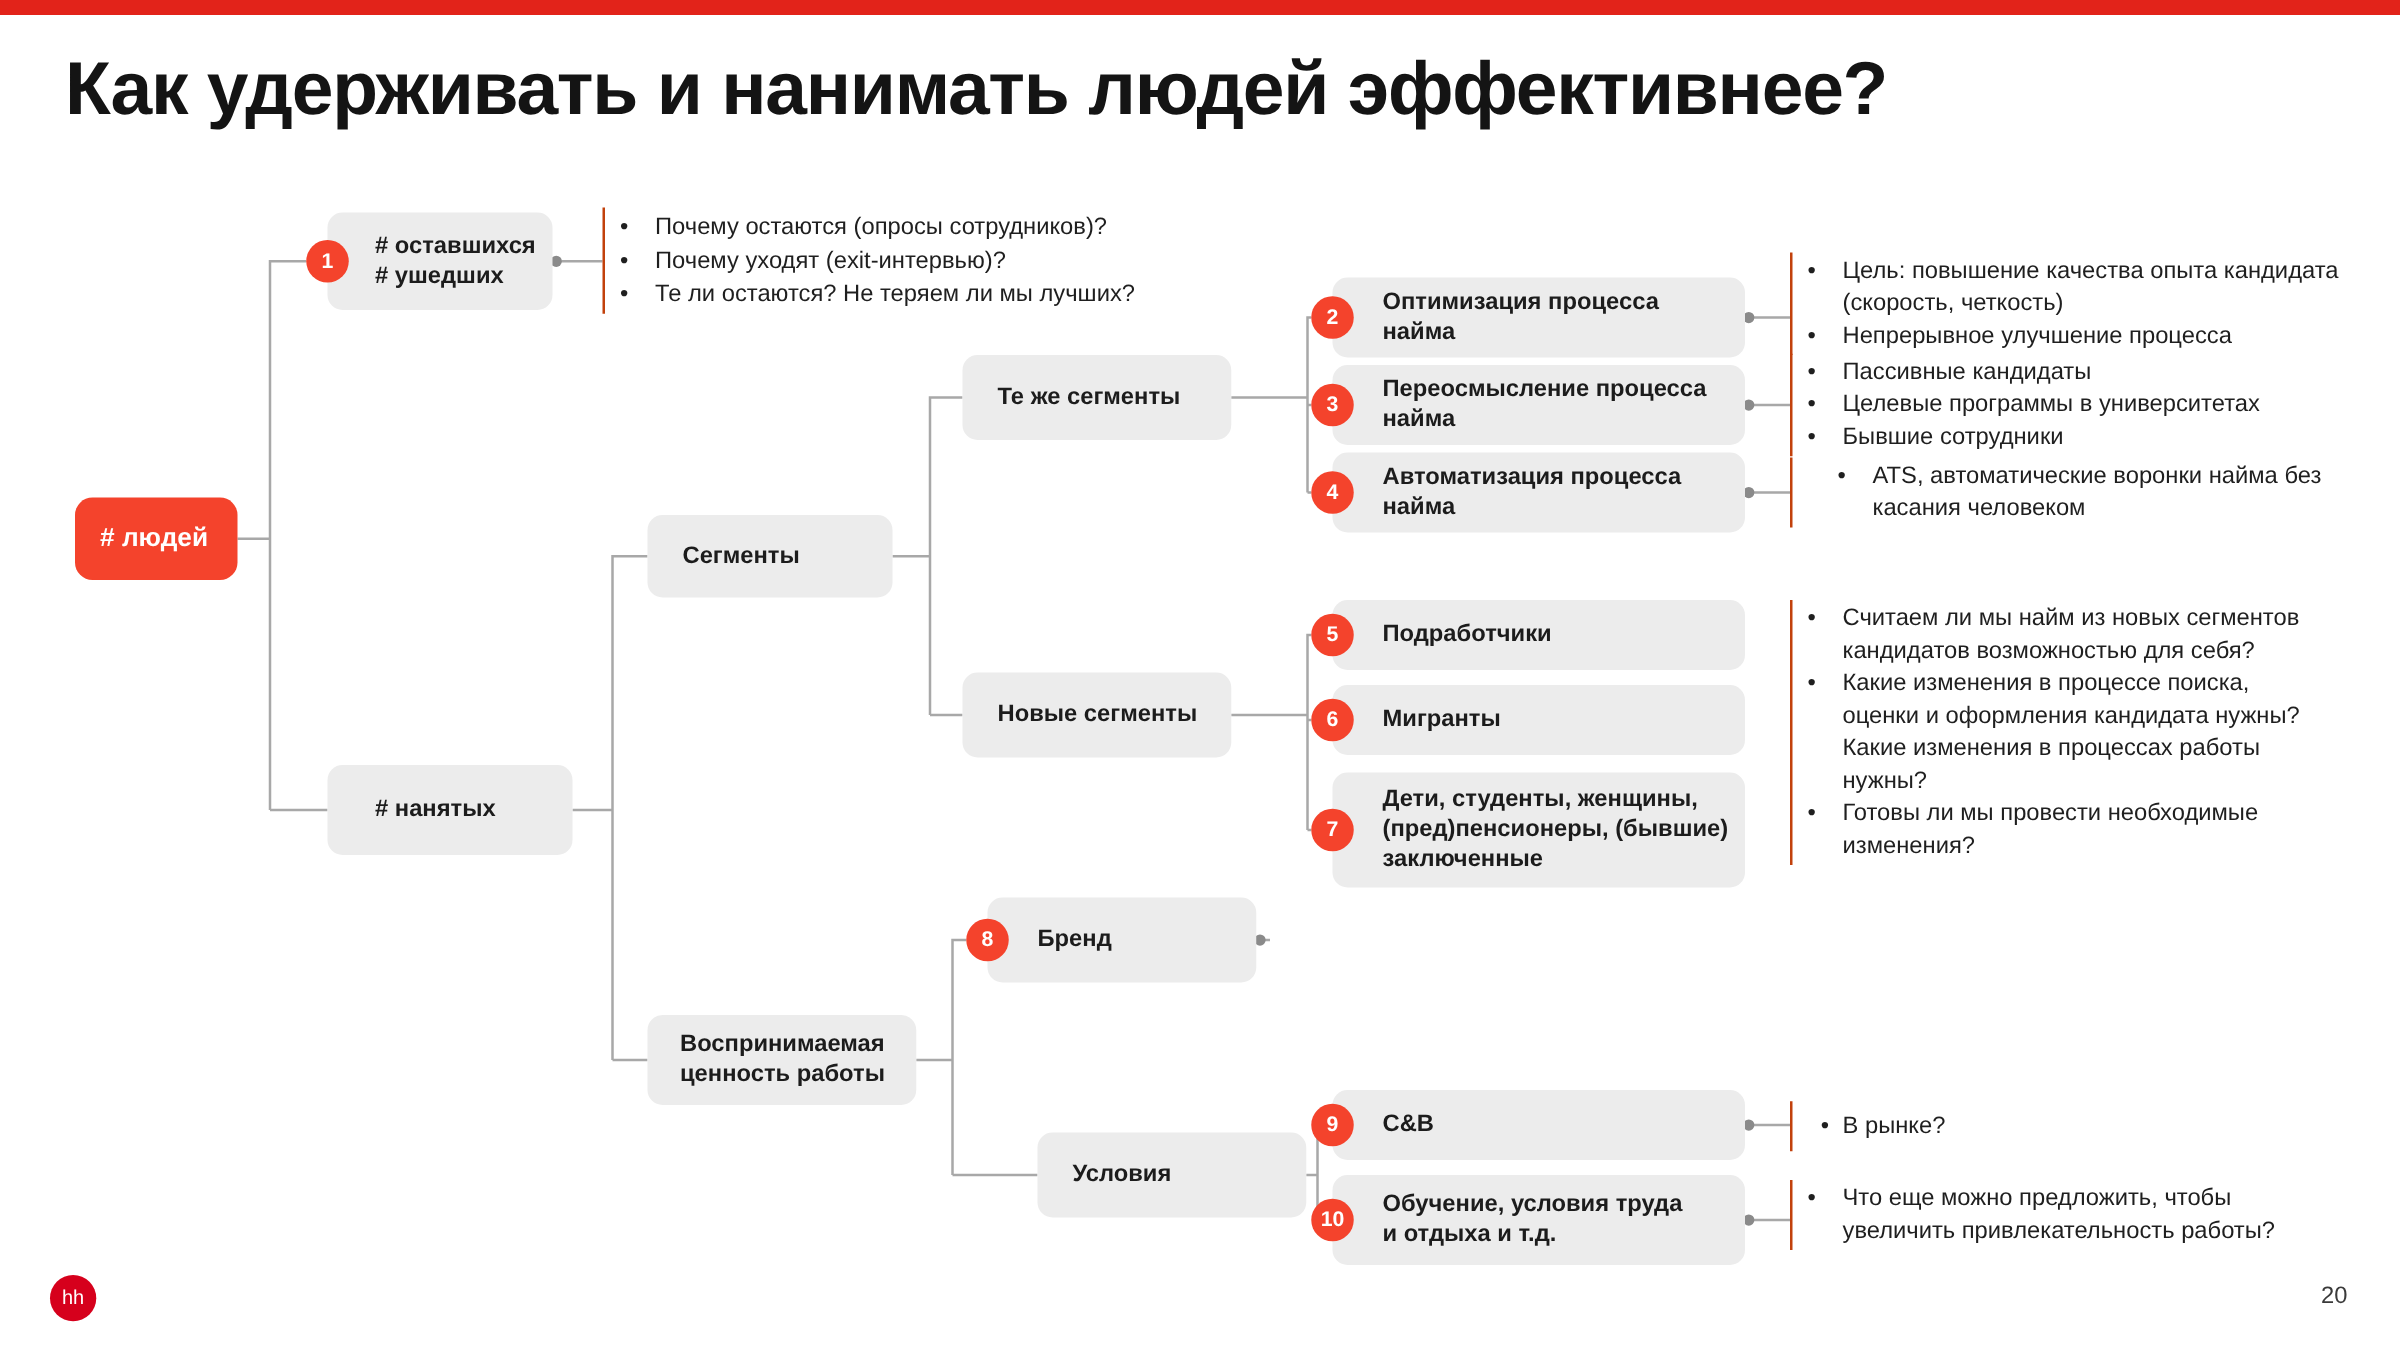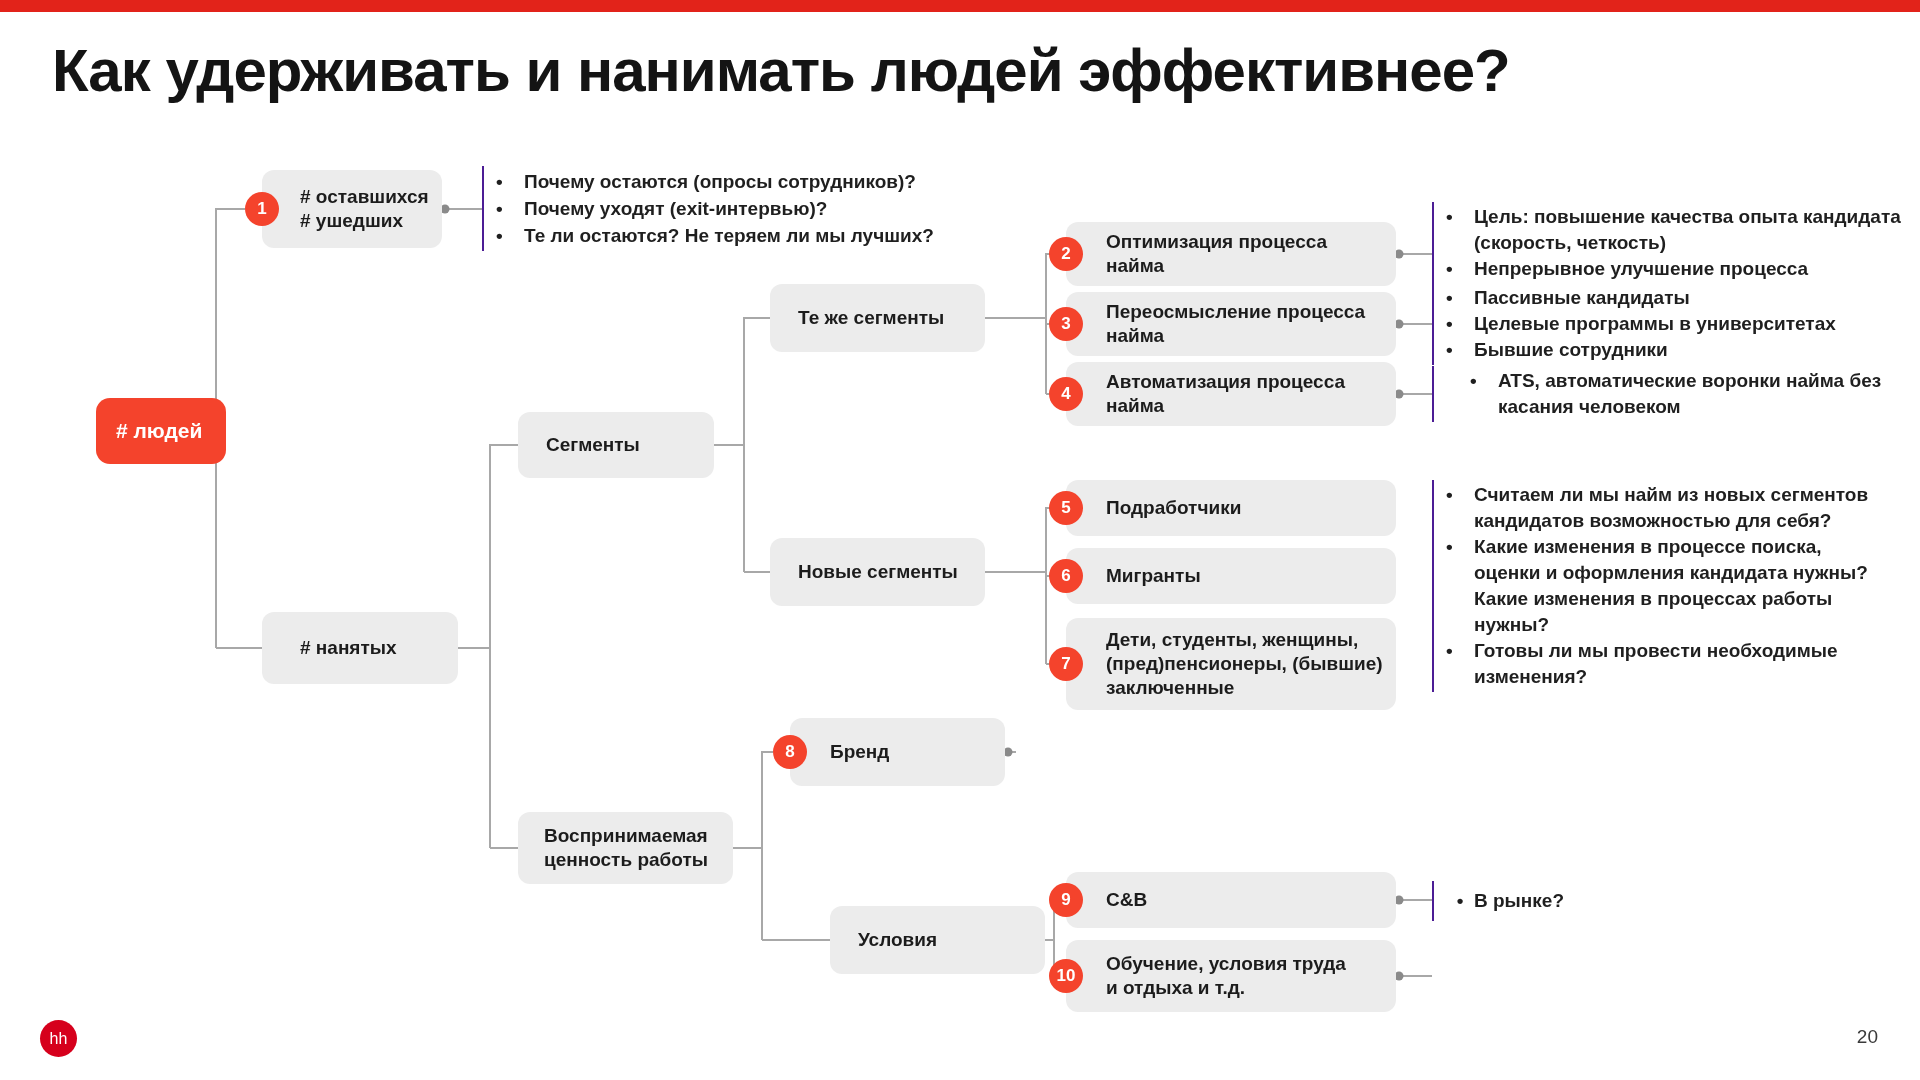--- a/index.html
+++ b/index.html
@@ -14,21 +14,21 @@
     letter-spacing:-1px;color:#141414;white-space:nowrap;}
   svg.connectors{position:absolute;left:0;top:0;}
   .node{position:absolute;background:var(--box-gray);border-radius:12px;display:flex;
     align-items:center;font-weight:700;font-size:19px;line-height:1.26;color:var(--text-dark);
     box-sizing:border-box;}
   .node .label{white-space:pre-line;}
   .node.red{background:var(--accent-red);color:#fff;border-radius:14px;}
   .badge{position:absolute;left:-17px;top:50%;transform:translateY(-50%);width:34px;height:34px;
     border-radius:50%;background:var(--accent-red);color:#fff;display:flex;align-items:center;
     justify-content:center;font-size:17px;font-weight:700;}
-  .bullets{position:absolute;border-left:2px solid #4c1d95;padding:2px 0 2px 12px;box-sizing:border-box;font-weight:bold;}
+  .bullets{position:absolute;border-left:2px solid #c2410c;padding:2px 0 2px 12px;box-sizing:border-box;}
   .bullet{display:flex;font-size:19px;line-height:26px;color:#1f1f1f;}
   .bullets.lh27 .bullet{line-height:27px;}
   .bullet::before{content:"\2022";flex:none;width:28px;}
   .bullet .t{white-space:pre-line;}
   .bullets.padv{padding-top:7px;padding-bottom:7px;}
   .logo{position:absolute;left:40px;top:1020px;width:37px;height:37px;border-radius:50%;
     background:var(--logo-red);color:#fff;display:flex;align-items:center;justify-content:center;
     font-size:16px;font-weight:400;}
   .pagenum{position:absolute;right:42px;top:1026px;font-size:19px;color:#3a3a3a;}
 </style>
@@ -58,21 +58,21 @@
       <circle cx="445" cy="209" r="4.5"></circle>
       <circle cx="1399" cy="254" r="4.5"></circle>
       <circle cx="1399" cy="324" r="4.5"></circle>
       <circle cx="1399" cy="394" r="4.5"></circle>
       <circle cx="1008" cy="752" r="4.5"></circle>
       <circle cx="1399" cy="900" r="4.5"></circle>
       <circle cx="1399" cy="976" r="4.5"></circle>
     </g>
   </svg>
 
-  <div class="node red" style="left:60px;top:398px;width:130px;height:66px;padding-left:20px;font-size:21px;margin-left:36px;">
+  <div class="node red" style="left:60px;top:398px;width:130px;height:66px;padding-left:20px;font-size:21px;">
     <span class="label"># людей</span>
   </div>
 
   <div class="node" style="left:262px;top:170px;width:180px;height:78px;padding-left:38px;">
     <span class="badge">1</span>
     <span class="label"># оставшихся
 # ушедших</span>
   </div>
 
   <div class="node" style="left:262px;top:612px;width:196px;height:72px;padding-left:38px;">
@@ -209,17 +209,23 @@
       </div>
   </div>
 
 
   <div class="bullets padv" style="left:1432px;top:881px;width:470px;text-align:center;">
     <div class="bullet">
         <span class="t">В рынке?</span>
       </div>
   </div>
 
+  <div class="bullets" style="left:1432px;top:944px;width:470px;">
+    <div class="bullet">
+        <span class="t">Что еще можно предложить, чтобы
+увеличить привлекательность работы?</span>
+      </div>
+  </div>
 
   <div class="logo">hh</div>
   <div class="pagenum">20</div>
 
 </div>
 
 </body></html>

